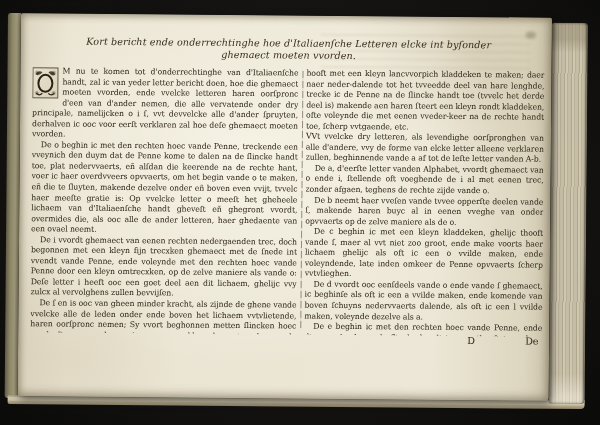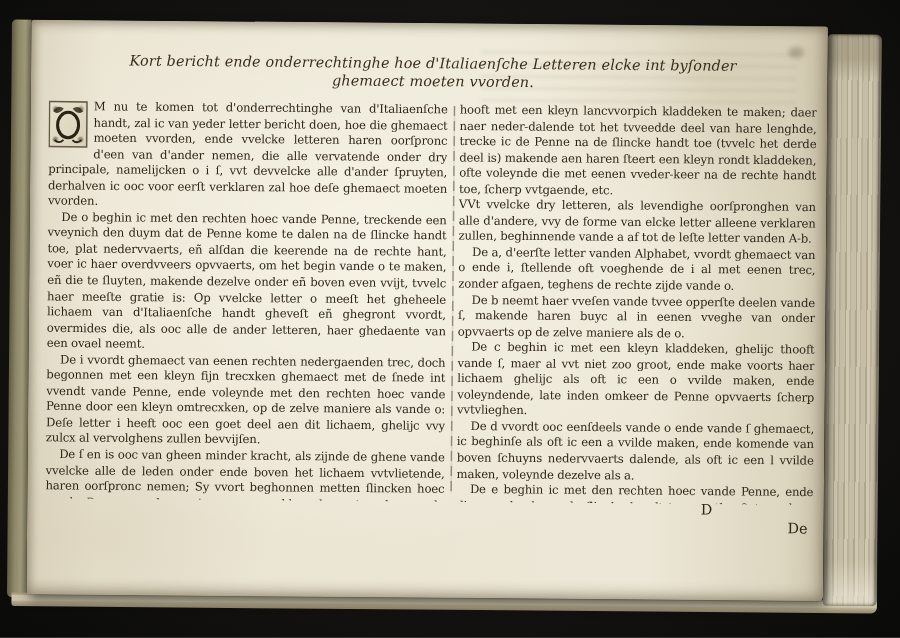--- a/index.html
+++ b/index.html
@@ -54,21 +54,21 @@
         background:
           radial-gradient(circle at 15% 15%, rgba(62,50,32,.5) 1px, rgba(0,0,0,0) 2.4px),
           radial-gradient(circle at 85% 15%, rgba(62,50,32,.5) 1px, rgba(0,0,0,0) 2.4px),
           radial-gradient(circle at 15% 85%, rgba(62,50,32,.5) 1px, rgba(0,0,0,0) 2.4px),
           radial-gradient(circle at 85% 85%, rgba(62,50,32,.5) 1px, rgba(0,0,0,0) 2.4px),
           linear-gradient(135deg,#e7e1cd,#d9d1ba);}
   .dropcap svg{position:absolute;left:0;top:0;}
   .footline{position:absolute;left:12px;top:318px;width:512px;height:12px;
         font-size:9.6px;color:#2e2518;}
   .sig{position:absolute;left:437px;top:0;}
-  .catch{position:absolute;left:495px;top:0;margin-top:12px;}
+  .catch{position:absolute;left:495px;top:0;}
 </style>
 </head>
 <body>
 
 <div class="scene">
   <div class="book">
     <div class="spine-strip"></div>
     <div class="bottom-edge"></div>
     <div class="fore-edge"></div>
 

